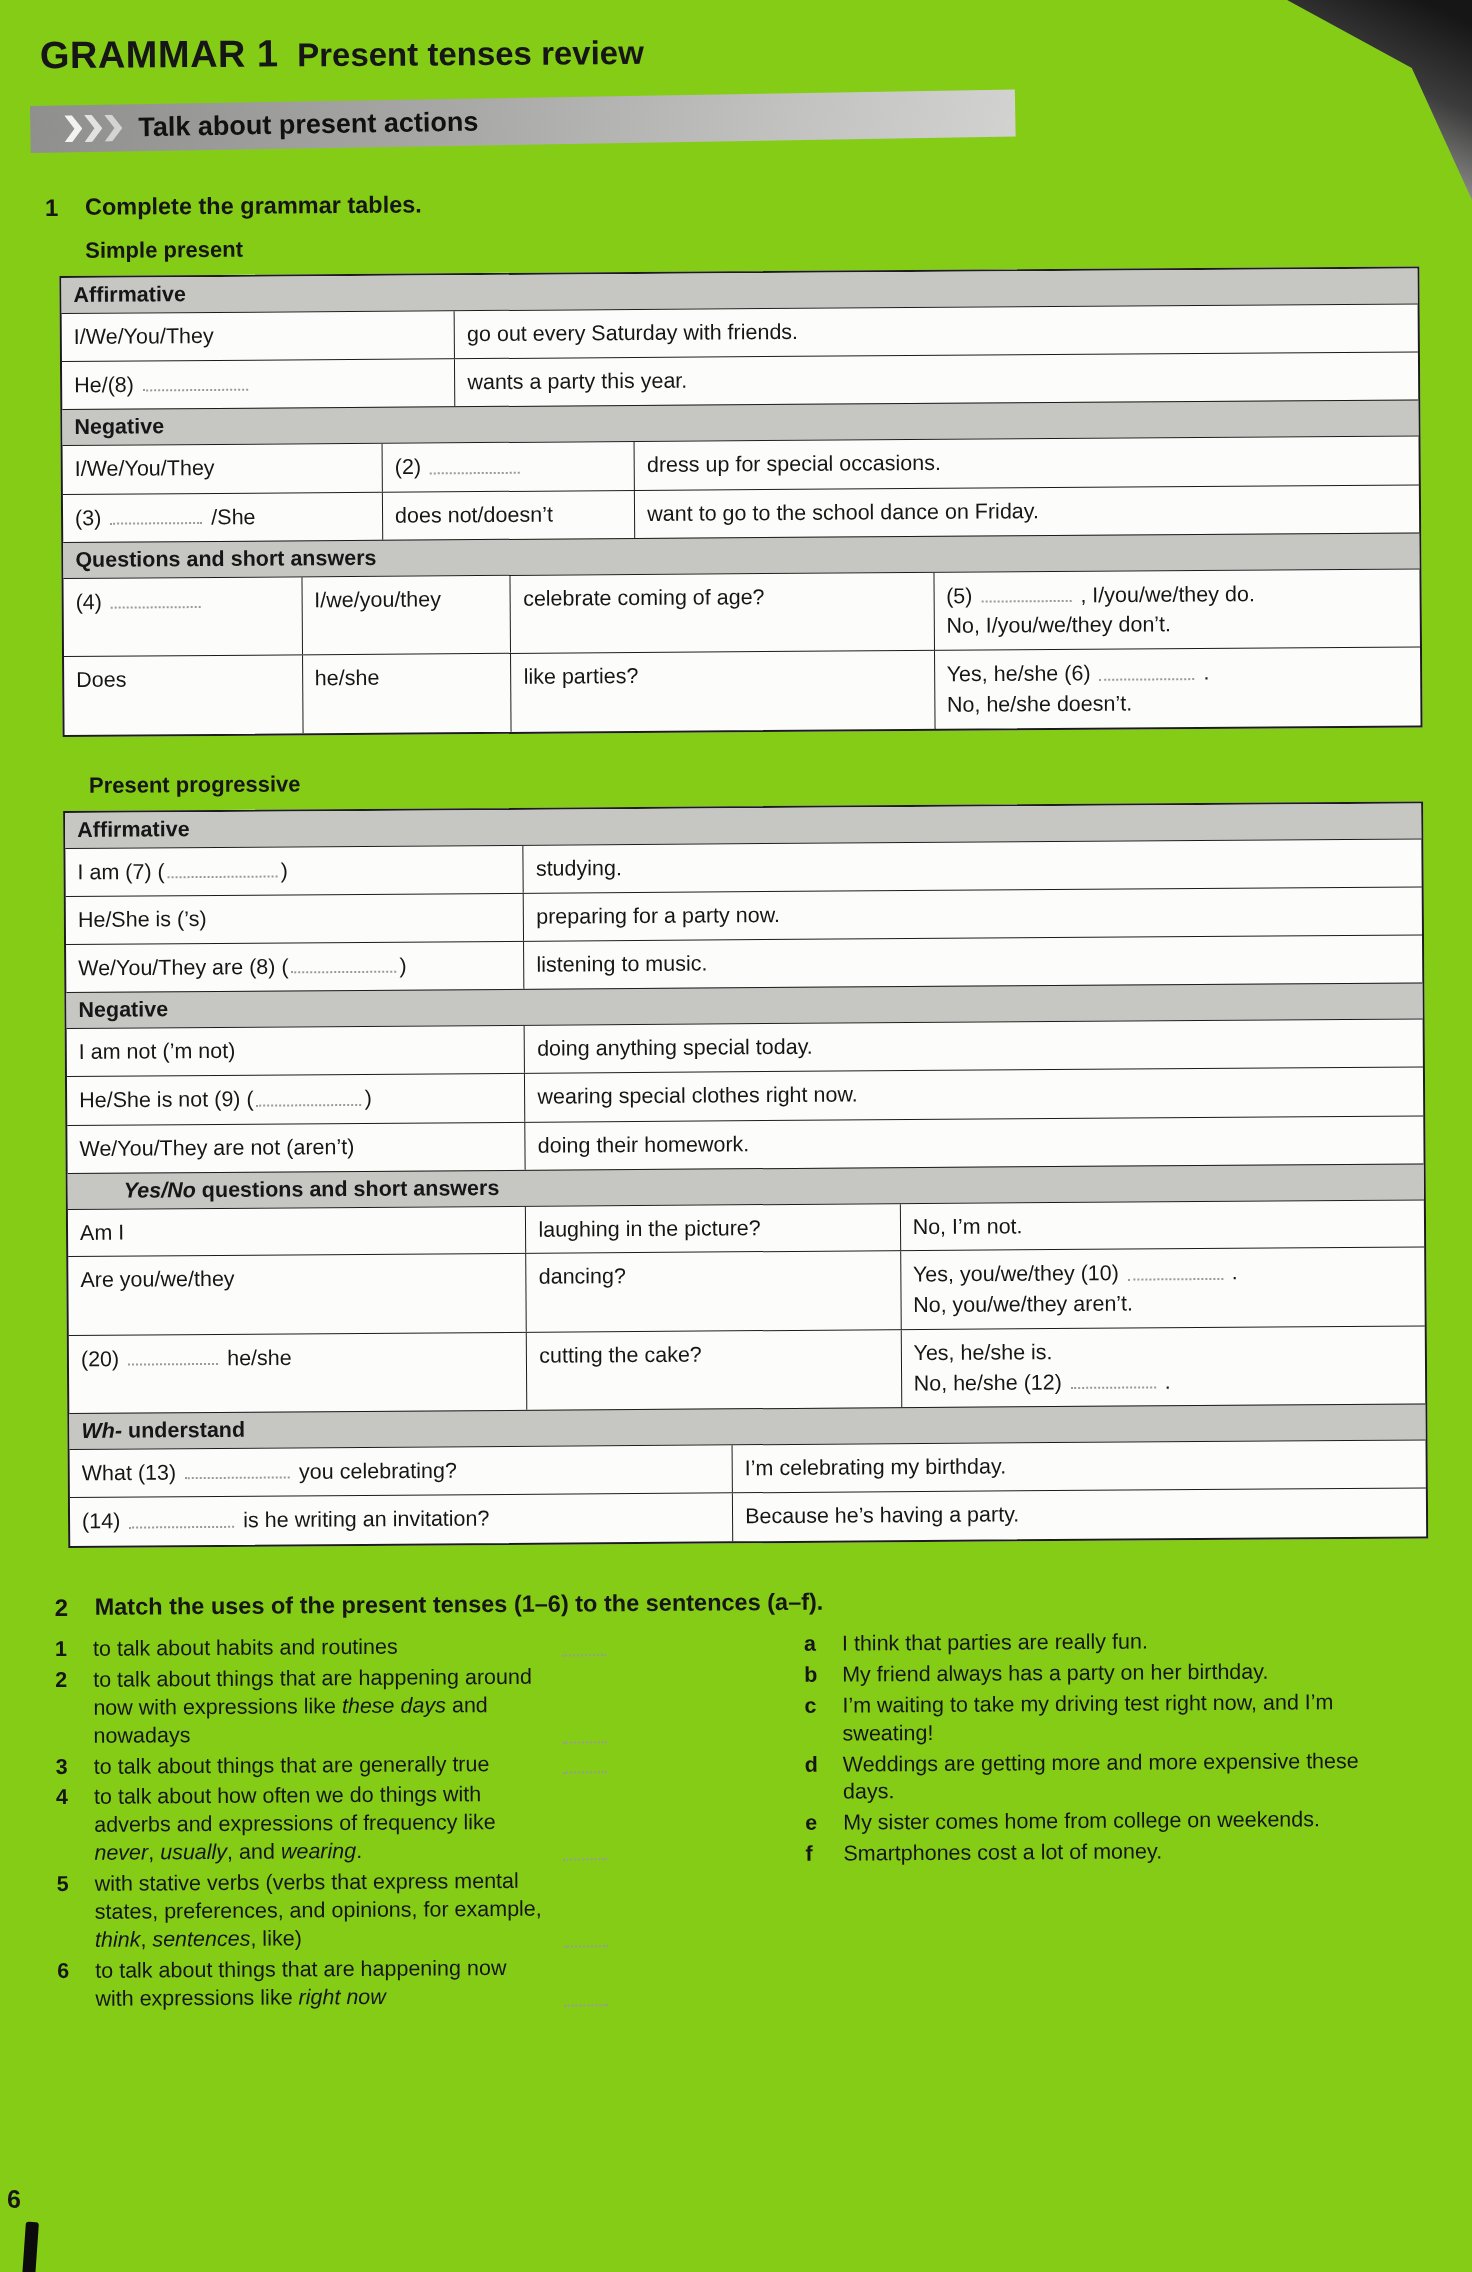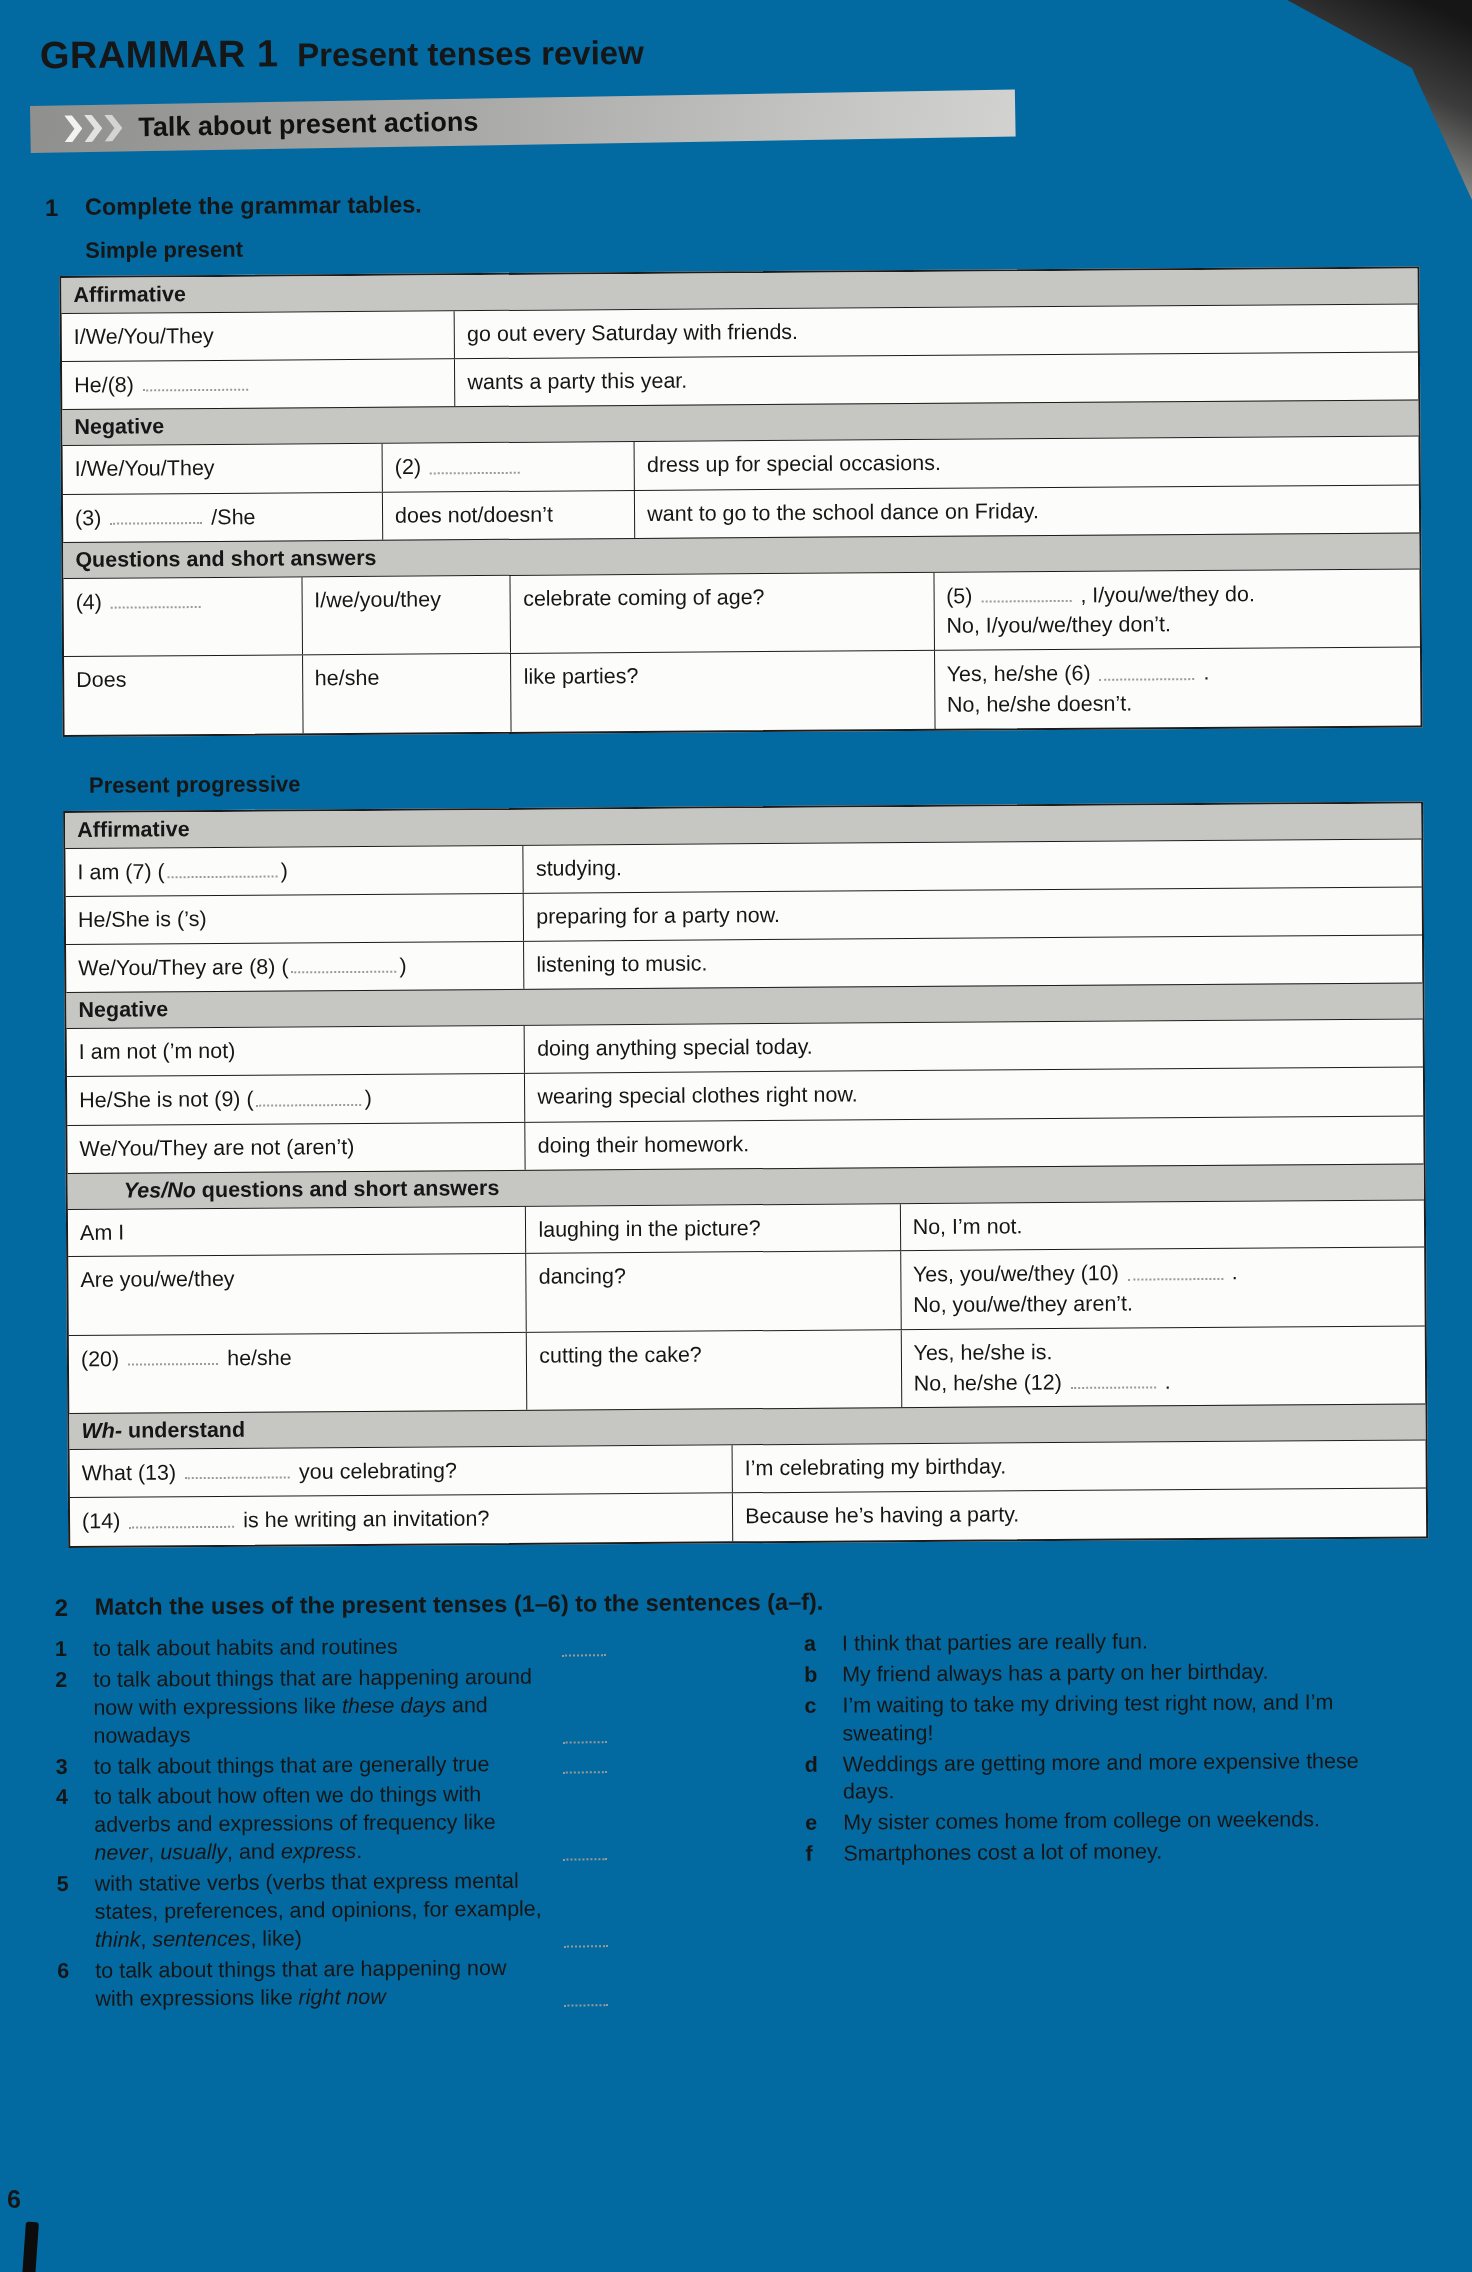--- a/index.html
+++ b/index.html
@@ -1,20 +1,20 @@
 <!DOCTYPE html>
 <html><head>
 <meta charset="utf-8">
 <style>
   * { box-sizing: border-box; }
   html, body { margin: 0; padding: 0; }
   body { width: 1472px; height: 2272px; background: #d8d8d6; }
   .page {
     position: relative; width: 1472px; height: 2272px;
-    background: #0369a1; overflow: hidden;
+    background: #84cc16; overflow: hidden;
     font-family: "Liberation Sans", "DejaVu Sans", sans-serif;
     color: #161616;
   }
   .content { position: absolute; top: 0; left: 0; width: 1452px; transform: rotate(-0.4deg); transform-origin: 60px 80px; }
 
   .hdr { margin: 34px 0 0 40px; }
   .hdr-label { font-size: 38px; font-weight: 800; letter-spacing: 0.5px; }
   .hdr-title { font-size: 33px; font-weight: 700; margin-left: 14px; }
 
   .banner {
@@ -219,21 +219,21 @@
           <span class="use-text"><span>to talk about things that are happening around now with expressions like </span><span style="font-style: italic;">these days</span><span> and </span><span style="">nowadays</span></span>
           <span class="match-blank"></span>
         </div>
         <div class="use-item">
           <span class="use-num">3</span>
           <span class="use-text"><span>to talk about things that are generally true</span></span>
           <span class="match-blank"></span>
         </div>
         <div class="use-item">
           <span class="use-num">4</span>
-          <span class="use-text"><span>to talk about how often we do things with adverbs and expressions of frequency like </span><span style="font-style: italic;">never</span><span>, </span><span style="font-style: italic;">usually</span><span>, and </span><span style="font-style: italic;">express</span><span>.</span></span>
+          <span class="use-text"><span>to talk about how often we do things with adverbs and expressions of frequency like </span><span style="font-style: italic;">never</span><span>, </span><span style="font-style: italic;">usually</span><span>, and </span><span style="font-style: italic;">wearing</span><span>.</span></span>
           <span class="match-blank"></span>
         </div>
         <div class="use-item">
           <span class="use-num">5</span>
           <span class="use-text"><span>with stative verbs (verbs that express mental states, preferences, and opinions, for example, </span><span style="font-style: italic;">think</span><span>, </span><span style="font-style: italic;">sentences</span><span>, </span><span style="">like</span><span>)</span></span>
           <span class="match-blank"></span>
         </div>
         <div class="use-item">
           <span class="use-num">6</span>
           <span class="use-text"><span>to talk about things that are happening now with expressions like </span><span style="font-style: italic;">right now</span></span>

